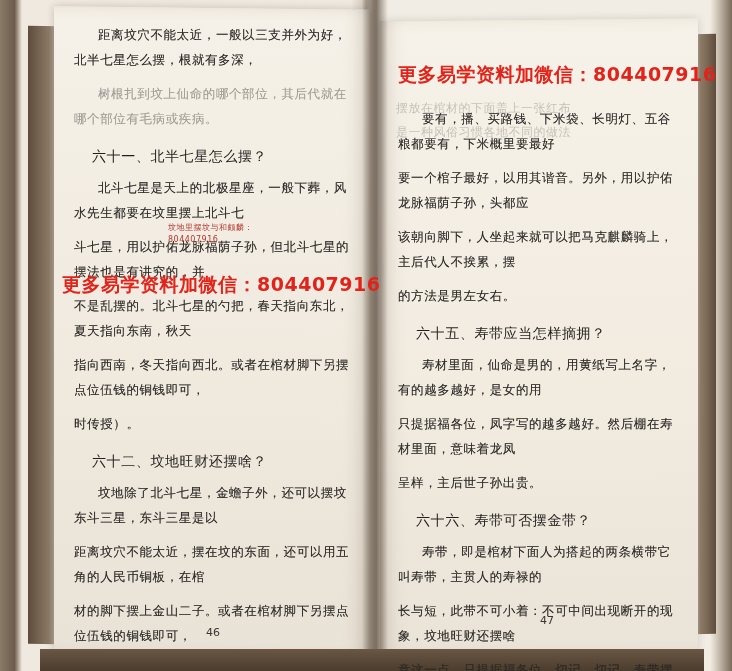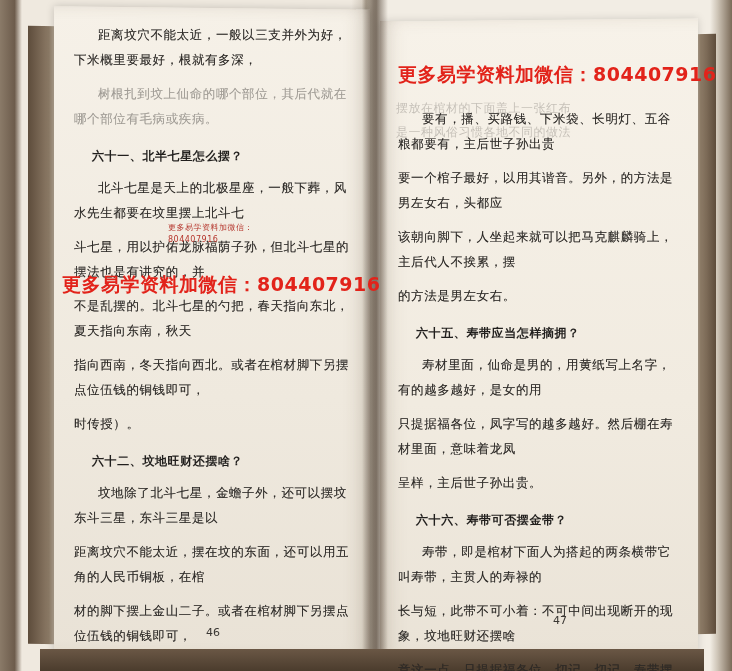--- a/index.html
+++ b/index.html
@@ -62,22 +62,22 @@
     font-size:12.5px;
     line-height:25px;
     text-indent:24px;
     letter-spacing:.6px;
     color:#2e2b28;
     text-shadow:0 0 .4px rgba(0,0,0,.35);
   }
   p.body.noind{text-indent:0;}
   h3.qtitle{
     margin:14px 0 8px 0;
-    font-size:12px;
-    font-weight:bold;
+    font-size:14px;
+    font-weight:normal;
     line-height:22px;
     letter-spacing:.6px;
     text-indent:18px;
     color:#211f1d;
   }
   .faint{opacity:.42;}
 
   .wm{
     position:absolute;
     color:#e2231a;
@@ -89,21 +89,21 @@
   .wm-left{left:62px;top:272px;font-size:19px;}
   .wm-right{left:398px;top:62px;font-size:19px;}
   .wm-small{
     left:168px;top:222px;font-size:8px;color:#b5352c;font-weight:normal;
     line-height:12px;
   }
   .pageno{
     position:absolute;font-size:11px;color:#3a3733;
   }
   .pg-left{left:206px;top:626px;text-align:center;}
-  .pg-right{left:553px;top:614px;}
+  .pg-right{left:540px;top:614px;}
 
   
   .ghost{
     position:absolute;left:396px;top:96px;width:284px;height:110px;
     opacity:.28;font-size:12px;line-height:24px;color:#4a4540;
     letter-spacing:.5px;
   }
 </style>
 </head>
 <body>
@@ -112,57 +112,57 @@
 
   <div class="edge-left"></div>
   <div class="edge-right"></div>
 
   <div class="page page-left"></div>
   <div class="page page-right"></div>
   <div class="gutter"></div>
   <div class="edge-bottom"></div>
 
   <div class="col col-left">
-    <p class="body">距离坟穴不能太近，一般以三支并外为好，下米概里要最好，根就有多深，</p>
+    <p class="body">距离坟穴不能太近，一般以三支并外为好，北半七星怎么摆，根就有多深，</p>
     <p class="body faint">树根扎到坟上仙命的哪个部位，其后代就在哪个部位有毛病或疾病。</p>
     <h3 class="qtitle">六十一、北半七星怎么摆？</h3>
     <p class="body">北斗七星是天上的北极星座，一般下葬，风水先生都要在坟里摆上北斗七</p>
     <p class="body noind">斗七星，用以护佑龙脉福荫子孙，但北斗七星的摆法也是有讲究的，并</p>
     <p class="body noind">不是乱摆的。北斗七星的勺把，春天指向东北，夏天指向东南，秋天</p>
     <p class="body noind">指向西南，冬天指向西北。或者在棺材脚下另摆点位伍钱的铜钱即可，</p>
     <p class="body noind">时传授）。</p>
     <h3 class="qtitle">六十二、坟地旺财还摆啥？</h3>
     <p class="body">坟地除了北斗七星，金蟾子外，还可以摆坟东斗三星，东斗三星是以</p>
     <p class="body noind">距离坟穴不能太近，摆在坟的东面，还可以用五角的人民币铜板，在棺</p>
     <p class="body noind">材的脚下摆上金山二子。或者在棺材脚下另摆点位伍钱的铜钱即可，</p>
 
   </div>
 
   <div class="col col-right">
-    <p class="body" style="margin-top:72px">要有，播、买路钱、下米袋、长明灯、五谷粮都要有，主后世子孙出贵</p>
-    <p class="body noind">要一个棺子最好，以用其谐音。另外，的方法是男左女右，头都应</p>
+    <p class="body" style="margin-top:72px">要有，播、买路钱、下米袋、长明灯、五谷粮都要有，下米概里要最好</p>
+    <p class="body noind">要一个棺子最好，以用其谐音。另外，用以护佑龙脉福荫子孙，头都应</p>
     <p class="body noind">该朝向脚下，人坐起来就可以把马克麒麟骑上，主后代人不挨累，摆</p>
     <p class="body noind">的方法是男左女右。</p>
     <h3 class="qtitle">六十五、寿带应当怎样摘拥？</h3>
     <p class="body">寿材里面，仙命是男的，用黄纸写上名字，有的越多越好，是女的用</p>
     <p class="body noind">只提据福各位，凤字写的越多越好。然后棚在寿材里面，意味着龙凤</p>
     <p class="body noind">呈样，主后世子孙出贵。</p>
     <h3 class="qtitle">六十六、寿带可否摆金带？</h3>
     <p class="body">寿带，即是棺材下面人为搭起的两条横带它叫寿带，主贯人的寿禄的</p>
     <p class="body noind">长与短，此带不可小着：不可中间出现断开的现象，坟地旺财还摆啥</p>
     <p class="body noind">意这一点，只提据福各位，切记、切记。寿带摆金带完全可以主管福</p>
 
   </div>
 
   <div class="ghost">
     <div>摆放在棺材的下面盖上一张红布</div>
     <div>是一种风俗习惯各地不同的做法</div>
   </div>
 
   <div class="wm wm-left">更多易学资料加微信：804407916</div>
   <div class="wm wm-right">更多易学资料加微信：804407916</div>
-  <div class="wm wm-small">更多易学资料加微信：</div>
+  <div class="wm wm-small">坟地里摆坟与和颇麟：</div>
   <div class="wm wm-small" style="top:234px;">804407916</div>
 
   <div class="pageno pg-left">46</div>
   <div class="pageno pg-right">47</div>
 
 </div>
 
 </body></html>

